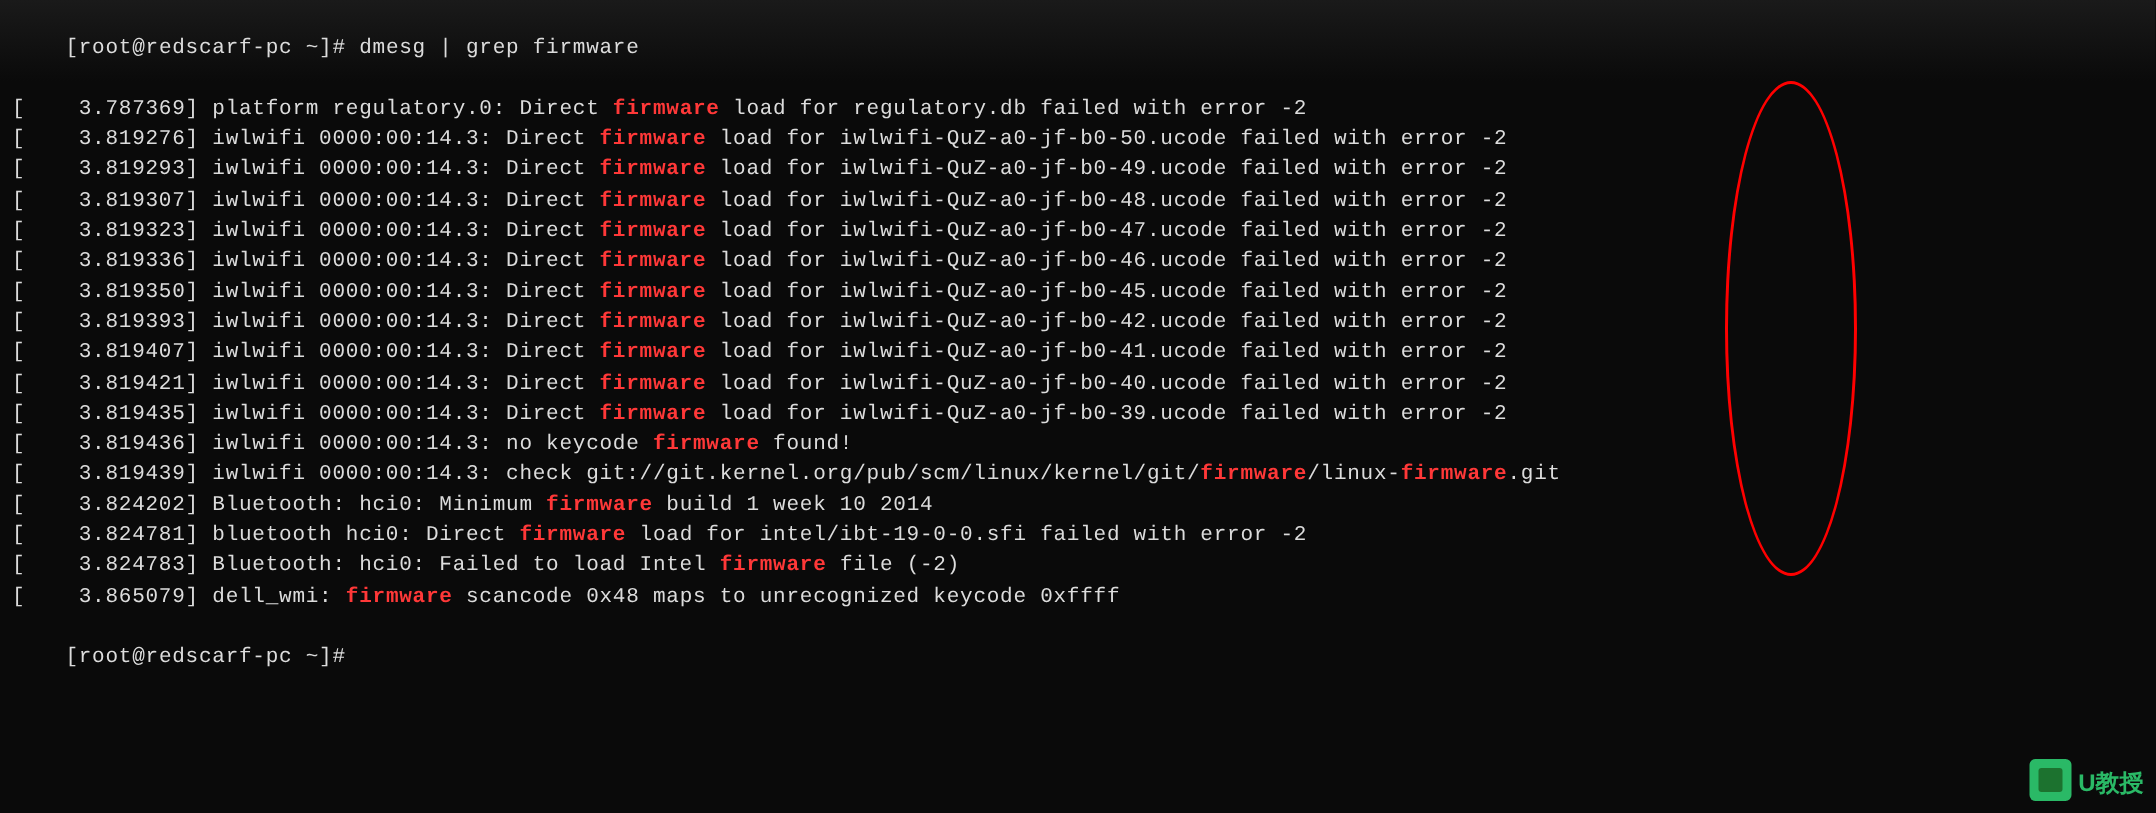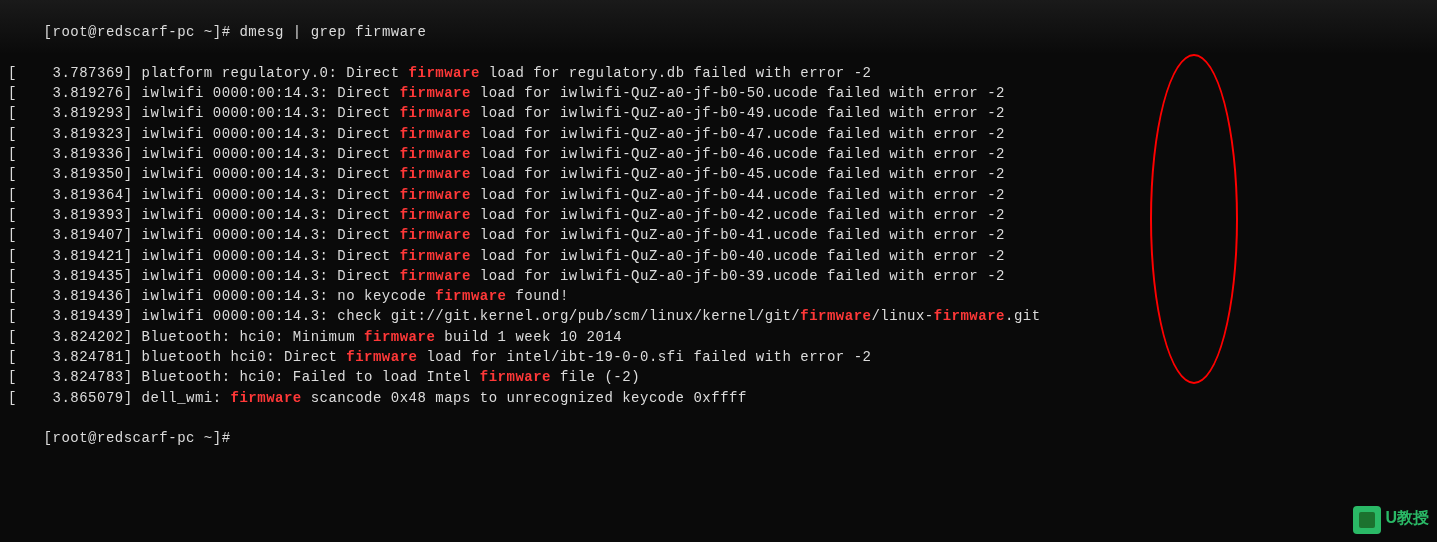--- a/index.html
+++ b/index.html
@@ -40,21 +40,21 @@
       border-radius: 50%;
       top: 54px;
       left: 1150px;
       pointer-events: none;
     }
     .watermark {
       position: absolute;
       bottom: 8px;
       right: 8px;
       display: flex;
-      align-items: flex-start;
+      align-items: flex-end;
       gap: 4px;
       opacity: 0.9;
     }
     .watermark-icon {
       width: 28px;
       height: 28px;
       background: #2ecc71;
       border-radius: 4px;
       position: relative;
       display: flex;
@@ -78,24 +78,24 @@
 <body>
 
 <div class="terminal">
   <div class="line">
     <span>[root@redscarf-pc ~]#</span> <span>dmesg | grep firmware</span>
   </div>
   <div id="log-lines">
       <div class="line">[    3.787369] <span>platform regulatory.0: Direct </span><span class="highlight">firmware</span><span> load for regulatory.db failed with error -2</span></div>
       <div class="line">[    3.819276] <span>iwlwifi 0000:00:14.3: Direct </span><span class="highlight">firmware</span><span> load for iwlwifi-QuZ-a0-jf-b0-50.ucode failed with error -2</span></div>
       <div class="line">[    3.819293] <span>iwlwifi 0000:00:14.3: Direct </span><span class="highlight">firmware</span><span> load for iwlwifi-QuZ-a0-jf-b0-49.ucode failed with error -2</span></div>
+      <div class="line">[    3.819307] <span>iwlwifi 0000:00:14.3: Direct </span><span class="highlight">firmware</span><span> load for iwlwifi-QuZ-a0-jf-b0-48.ucode failed with error -2</span></div>
       <div class="line">[    3.819323] <span>iwlwifi 0000:00:14.3: Direct </span><span class="highlight">firmware</span><span> load for iwlwifi-QuZ-a0-jf-b0-47.ucode failed with error -2</span></div>
       <div class="line">[    3.819336] <span>iwlwifi 0000:00:14.3: Direct </span><span class="highlight">firmware</span><span> load for iwlwifi-QuZ-a0-jf-b0-46.ucode failed with error -2</span></div>
       <div class="line">[    3.819350] <span>iwlwifi 0000:00:14.3: Direct </span><span class="highlight">firmware</span><span> load for iwlwifi-QuZ-a0-jf-b0-45.ucode failed with error -2</span></div>
-      <div class="line">[    3.819364] <span>iwlwifi 0000:00:14.3: Direct </span><span class="highlight">firmware</span><span> load for iwlwifi-QuZ-a0-jf-b0-44.ucode failed with error -2</span></div>
       <div class="line">[    3.819393] <span>iwlwifi 0000:00:14.3: Direct </span><span class="highlight">firmware</span><span> load for iwlwifi-QuZ-a0-jf-b0-42.ucode failed with error -2</span></div>
       <div class="line">[    3.819407] <span>iwlwifi 0000:00:14.3: Direct </span><span class="highlight">firmware</span><span> load for iwlwifi-QuZ-a0-jf-b0-41.ucode failed with error -2</span></div>
       <div class="line">[    3.819421] <span>iwlwifi 0000:00:14.3: Direct </span><span class="highlight">firmware</span><span> load for iwlwifi-QuZ-a0-jf-b0-40.ucode failed with error -2</span></div>
       <div class="line">[    3.819435] <span>iwlwifi 0000:00:14.3: Direct </span><span class="highlight">firmware</span><span> load for iwlwifi-QuZ-a0-jf-b0-39.ucode failed with error -2</span></div>
       <div class="line">[    3.819436] <span>iwlwifi 0000:00:14.3: no keycode </span><span class="highlight">firmware</span><span> found!</span></div>
       <div class="line">[    3.819439] <span>iwlwifi 0000:00:14.3: check git://git.kernel.org/pub/scm/linux/kernel/git/</span><span class="highlight">firmware</span><span>/linux-</span><span class="highlight">firmware</span><span>.git</span></div>
       <div class="line">[    3.824202] <span>Bluetooth: hci0: Minimum </span><span class="highlight">firmware</span><span> build 1 week 10 2014</span></div>
       <div class="line">[    3.824781] <span>bluetooth hci0: Direct </span><span class="highlight">firmware</span><span> load for intel/ibt-19-0-0.sfi failed with error -2</span></div>
       <div class="line">[    3.824783] <span>Bluetooth: hci0: Failed to load Intel </span><span class="highlight">firmware</span><span> file (-2)</span></div>
       <div class="line">[    3.865079] <span>dell_wmi: </span><span class="highlight">firmware</span><span> scancode 0x48 maps to unrecognized keycode 0xffff</span></div>

